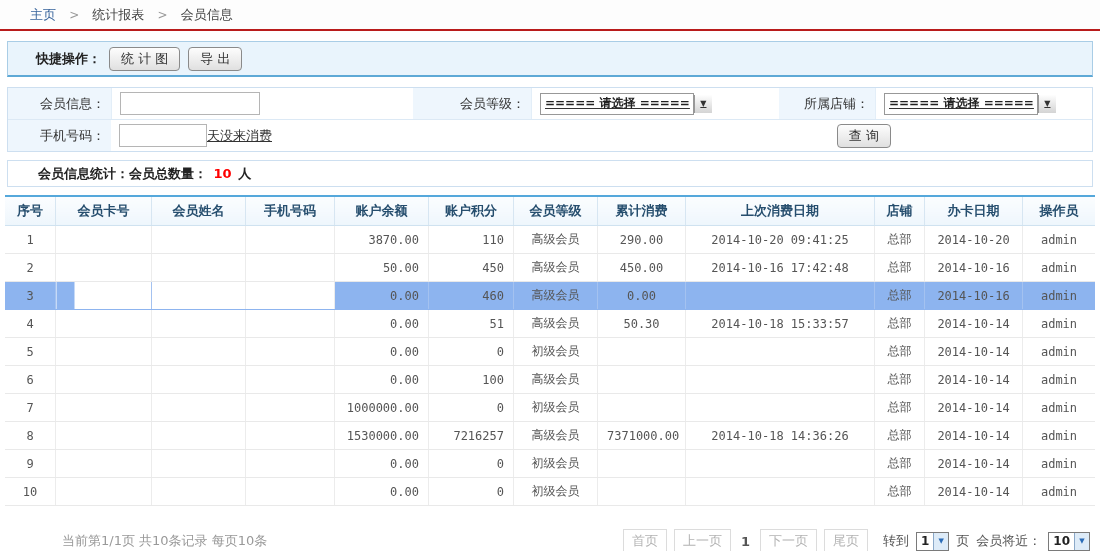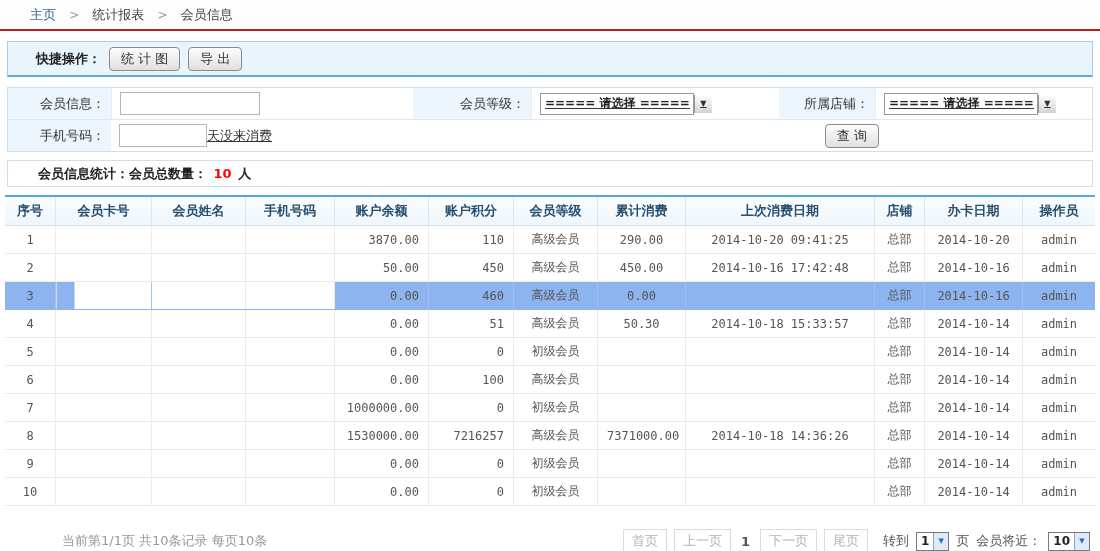--- a/index.html
+++ b/index.html
@@ -102,21 +102,21 @@
       </div>
     </div>
   </div>
   <div class="frow">
     <div class="flabel w1">手机号码：</div>
     <div class="ffield f1" style="border-left:none;">
       <input class="text in-small" type="text" value="" style="">
       <span class="suffix">天没来消费</span>
     </div>
     <div class="fsearch">
-      <button class="btn" style="margin-right:16px;">查   询</button>
+      <button class="btn" style="margin-right:4px;">查   询</button>
     </div>
   </div>
 </div>
 
 <div class="statsbox">
   <span>会员信息统计：会员总数量：</span>
   <span class="red">10</span>
   <span>人</span>
 </div>
 

